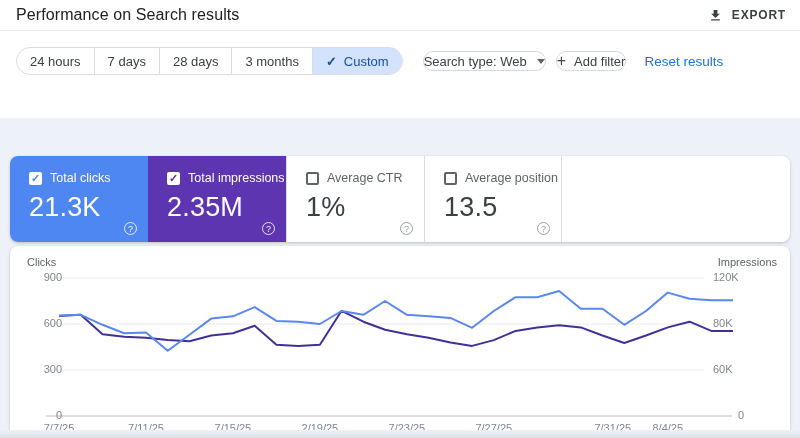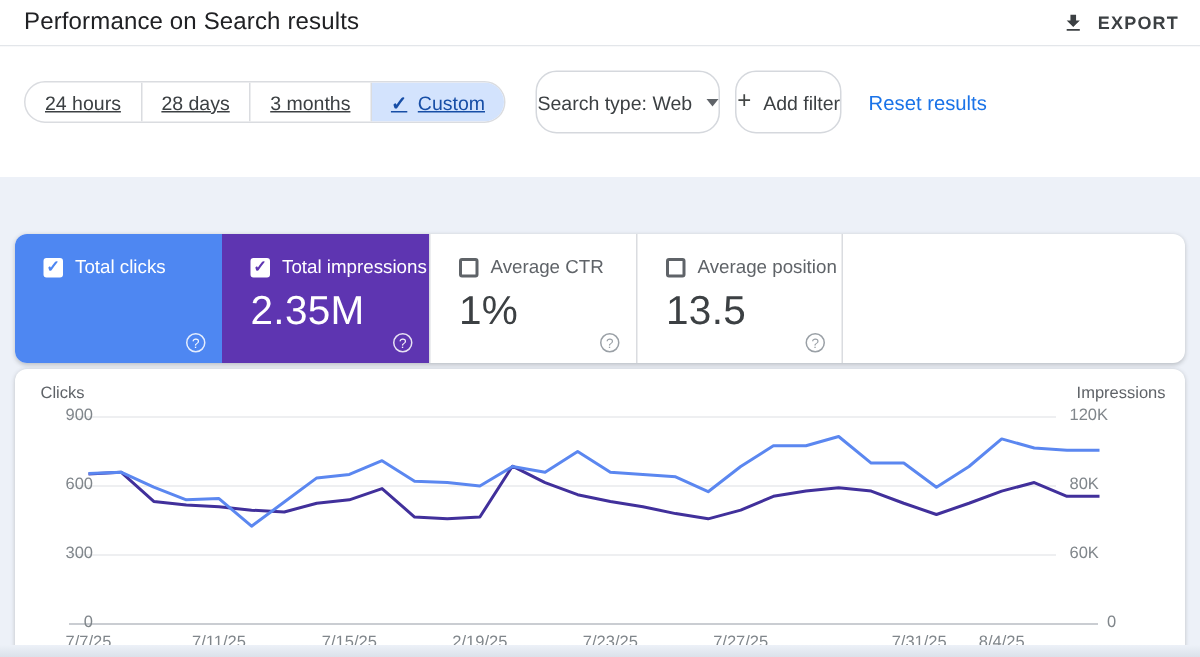--- a/index.html
+++ b/index.html
@@ -14,25 +14,25 @@
                 font-family:inherit; font-size:12px; font-weight:700; letter-spacing:.8px; color:#3c4043; }
 
   
   .content { position:absolute; top:31px; left:0; right:0; bottom:0;
              background:linear-gradient(#ffffff 0px, #ffffff 87px, #edf1f8 87px, #edf1f8 100%); }
 
   
   .filter-bar { display:flex; align-items:center; margin:16px 16px 0 16px; }
   .range-group { display:flex; height:28px; border:1px solid #dadce0; border-radius:14px; overflow:hidden; background:#fff; }
   .range-btn { height:100%; padding:0 13px; background:none; border:none; border-right:1px solid #dadce0;
-               font-family:inherit; font-size:13px; color:#3c4043; cursor:pointer; display:flex; align-items:center; gap:7px;text-decoration:underline; }
+               font-family:inherit; font-size:13px; color:#3c4043; cursor:pointer; display:flex; align-items:center; gap:7px; }
   .range-btn:last-child { border-right:none; }
   .range-btn.selected { background:#d3e3fd; color:#174ea6; }
   .range-btn.selected .chk { font-size:13px; font-weight:700; color:#174ea6; }
-  .chip { height:42px; display:flex; align-items:center; gap:8px; padding:0 0; background:#fff;
+  .chip { height:20px; display:flex; align-items:center; gap:8px; padding:0 0; background:#fff;
           border:1px solid #d5d8dd; border-radius:14px; font-family:inherit; font-size:13px; color:#3c4043; cursor:pointer; }
   .chip.search-type { margin-left:20px; }
   .chip.add-filter { margin-left:10px; }
   .plus-glyph { font-size:16px; font-weight:400; color:#444746; line-height:1; }
   .caret { width:0; height:0; border-left:4px solid transparent; border-right:4px solid transparent;
            border-top:5px solid #5f6368; margin-left:2px; }
   .reset-link { margin-left:18px; font-size:13.5px; color:#1a73e8; text-decoration:none; cursor:pointer; }
   .last-update { position:absolute; top:93px; right:10px; font-size:13px; color:#5f6368; }
 
   
@@ -83,20 +83,21 @@
       </svg>
       <span>EXPORT</span>
     </button>
   </header>
 
   <div class="content">
 
     <div class="filter-bar">
       <div class="range-group">
         <button class="range-btn">24 hours</button>
+        <button class="range-btn">7 days</button>
         <button class="range-btn">28 days</button>
         <button class="range-btn">3 months</button>
         <button class="range-btn selected">
           <span class="chk">✓</span>
           <span>Custom</span>
         </button>
       </div>
 
       <button class="chip search-type">
         <span>Search type: Web</span>
@@ -113,20 +114,21 @@
 
 
     <section class="cards-panel">
       <div class="metric-card colored" style="background: rgb(78, 135, 242);">
         <div class="cbx-row">
           <span class="cbx">
               <span class="check-glyph" style="color: rgb(78, 135, 242);">✓</span>
             </span>
           <span class="metric-label">Total clicks</span>
         </div>
+        <div class="metric-value">21.3K</div>
         <span class="help-icon">?</span>
       </div>
       <div class="metric-card colored" style="background: rgb(94, 53, 177);">
         <div class="cbx-row">
           <span class="cbx">
               <span class="check-glyph" style="color: rgb(94, 53, 177);">✓</span>
             </span>
           <span class="metric-label">Total impressions</span>
         </div>
         <div class="metric-value">2.35M</div>

